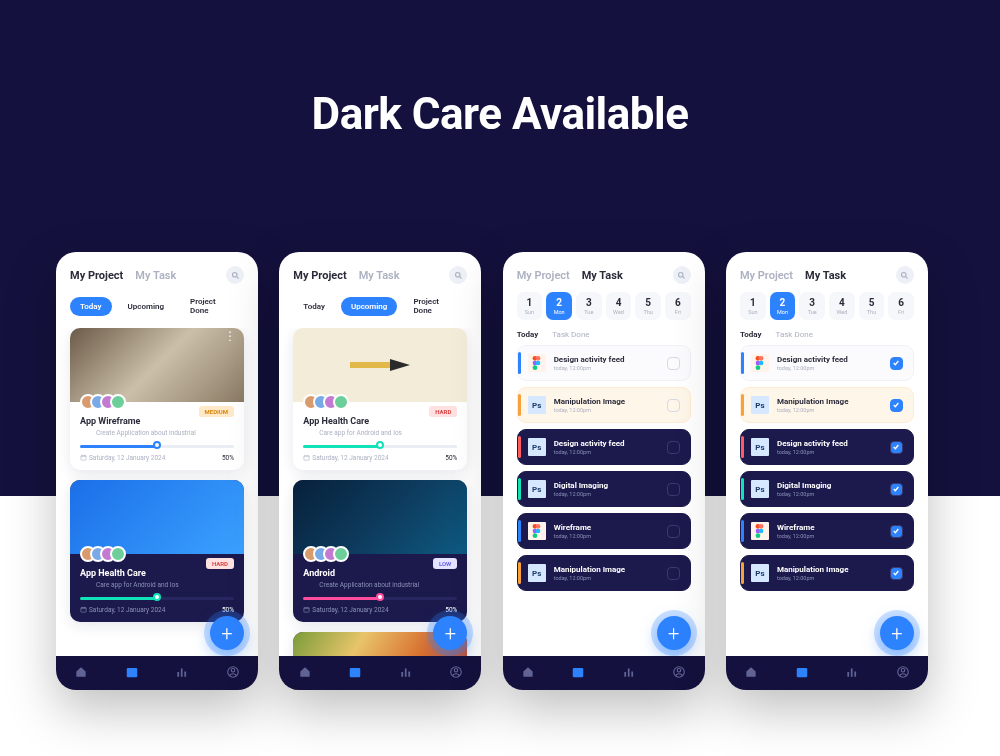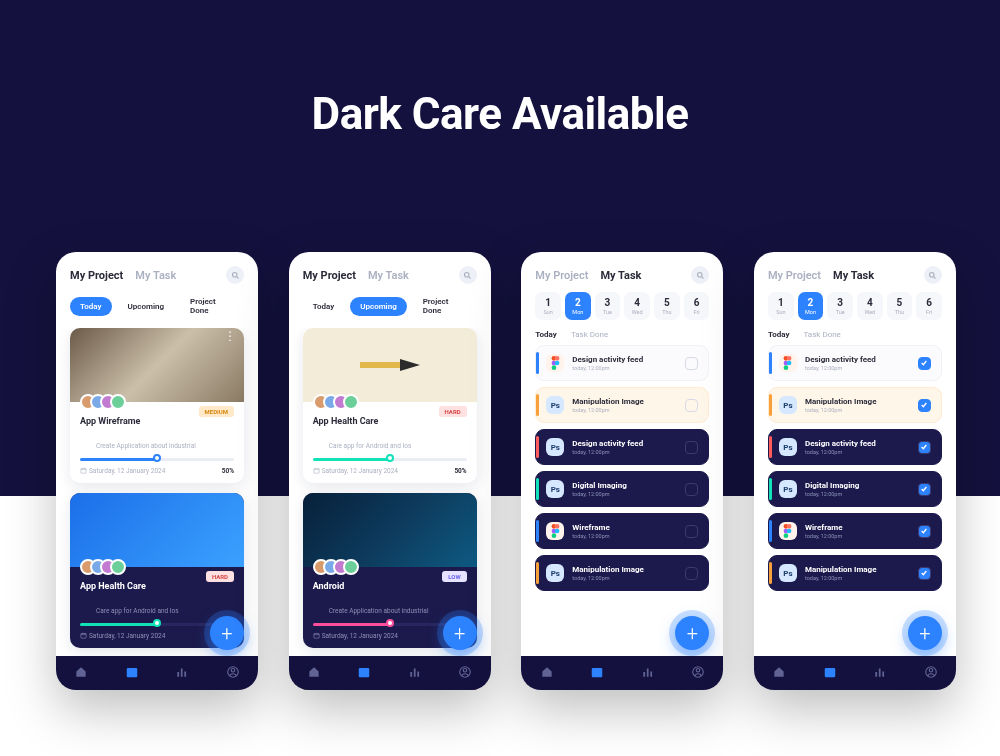--- a/index.html
+++ b/index.html
@@ -13,21 +13,21 @@
   --red:#FF5D5D;
   --text:#2B2B3A;
   --bg:white;
   --soft:#F7F8FC;
 }
 *{box-sizing:border-box;font-family:-apple-system,Segoe UI,Roboto,Helvetica,Arial,sans-serif;}
 body{margin:0;width:1000px;height:756px;overflow:hidden;position:relative;}
 .top{position:absolute;inset:0;background:#14113E;}
 .bottom{position:absolute;left:0;right:0;top:496px;bottom:0;background:white;}
 h1.hero{position:absolute;top:88px;left:0;right:0;margin:0;text-align:center;color:white;font-size:44px;font-weight:700;letter-spacing:-.5px;}
-.screens{position:absolute;top:252px;left:56px;right:44px;display:flex;justify-content:space-between;}
+.screens{position:absolute;top:252px;left:56px;right:72px;display:flex;justify-content:space-between;}
 .phone{width:202px;height:438px;background:white;border-radius:20px;box-shadow:0 20px 50px rgba(0,0,0,.25);overflow:hidden;display:flex;flex-direction:column;position:relative;}
 .topbar{display:flex;align-items:center;padding:14px 14px 8px;}
 .ttl{font-size:11px;font-weight:700;color:var(--text);}
 .ttl.fade{color:var(--grey);font-weight:600;}
 .ttl + .ttl{margin-left:12px;}
 .sp{flex:1;}
 .circ{width:18px;height:18px;border-radius:50%;background:#EEF0F7;display:flex;align-items:center;justify-content:center;}
 .circ svg{width:9px;height:9px;}
 .pillrow{display:flex;gap:6px;padding:0 14px 8px;align-items:center;}
 .pill{font-size:8px;font-weight:600;padding:5px 10px;border-radius:11px;color:var(--text);}
@@ -38,48 +38,48 @@
 .card .img.desk{background:linear-gradient(135deg,#6b5a48,#cbbfa9,#8a7a64);}
 .card .img.bluep{background:linear-gradient(135deg,#1b6fe8,#3ba1ff);}
 .card .img.ocean{background:linear-gradient(135deg,#07203a,#0d3a5c,#0e5a82);}
 .card .img.food{background:linear-gradient(120deg,#7a9c3a,#e8c46a,#d86b2c,#b33f38);}
 .card .img .dots{position:absolute;top:6px;right:8px;color:white;font-size:12px;line-height:4px;}
 .avrow{position:absolute;left:10px;bottom:-8px;display:flex;}
 .av{width:16px;height:16px;border-radius:50%;border:2px solid white;margin-right:-6px;}
 .av:nth-child(1){background:#d99b6c;} .av:nth-child(2){background:#7aa9e8;} .av:nth-child(3){background:#c37ad1;} .av:nth-child(4){background:#6ccf9a;}
 .cardbody{padding:14px 10px 8px;}
 .cname{font-size:9px;font-weight:700;color:var(--text);}
-.cdesc{font-size:6.5px;color:var(--grey);margin-top:16px;padding-left:16px;}
+.cdesc{font-size:6.5px;color:var(--grey);margin-top:3px;padding-left:16px;}
 .tag{position:absolute;right:10px;font-size:6px;font-weight:700;padding:2px 6px;border-radius:3px;}
 .tag.med{background:#FFE9C8;color:#D88A12;top:78px;}
 .tag.hard{background:#FFE1E1;color:#D84545;top:78px;}
 .tag.low{background:#E5E3FF;color:#6B63E8;top:78px;}
 .prog{height:3px;background:#EBEDF5;border-radius:3px;margin-top:8px;position:relative;}
 .prog .bar{height:100%;border-radius:3px;}
 .prog .knob{width:8px;height:8px;border-radius:50%;background:white;border:2px solid;position:absolute;top:-4px;transform:translateX(-50%);}
 .meta{display:flex;justify-content:space-between;margin-top:6px;font-size:6.5px;color:var(--grey);align-items:center;}
-.meta .pct{font-weight:700;color:var(--text);margin-left:28px;}
+.meta .pct{font-weight:400;color:var(--text);margin-left:28px;}
 .cal svg{width:7px;height:7px;vertical-align:-1px;margin-right:2px;}
 .card.dark{background:var(--navy2);}
 .card.dark .cname{color:white;}
 .card.dark .cdesc,.card.dark .meta{color:#8B90B6;}
 .card.dark .meta .pct{color:white;}
 .card.dark .prog{background:#282660;}
 
 .dates{display:flex;gap:4px;padding:0 14px 8px;}
 .datec{flex:1;background:#F6F7FB;border-radius:7px;padding:5px 0;text-align:center;}
 .datec .n{font-size:10px;font-weight:700;color:var(--text);}
 .datec .d{font-size:5.5px;color:var(--grey);margin-top:1px;}
 .datec.active{background:var(--blue);}
 .datec.active .n,.datec.active .d{color:white;}
 .subtabs{display:flex;gap:14px;padding:2px 14px 6px;font-size:8px;}
 .subtabs .on{font-weight:700;color:var(--text);} .subtabs .off{color:var(--grey);}
 .task{margin:0 14px 6px;border-radius:9px;padding:8px 10px;display:flex;align-items:center;gap:8px;background:#FBFBFD;border:1px solid #F0F1F7;position:relative;}
 .task .accent{position:absolute;left:0;top:6px;bottom:6px;width:3px;border-radius:3px;}
-.task .ico{width:18px;height:18px;border-radius:6px;display:flex;align-items:center;justify-content:center;font-size:8px;font-weight:700;}
+.task .ico{width:18px;height:18px;border-radius:1px;display:flex;align-items:center;justify-content:center;font-size:8px;font-weight:700;}
 .task .ico.figma{background:#FFF3EC;}
 .task .ico.ps{background:#D6E8FF;color:#1b3c6b;}
 .task .tname{font-size:8px;font-weight:700;color:var(--text);}
 .task .tmeta{font-size:5.5px;color:var(--grey);margin-top:1px;}
 .task .chk{width:13px;height:13px;border-radius:4px;border:1.5px solid #D6D9E6;margin-left:auto;display:flex;align-items:center;justify-content:center;}
 .task .chk.on{background:var(--blue);border-color:var(--blue);}
 .task .chk.on svg{width:8px;height:8px;}
 .task.dark{background:var(--navy2);border-color:var(--navy2);}
 .task.dark .tname{color:white;} .task.dark .tmeta{color:#8B90B6;}
 .task.dark .chk{border-color:#3A3A70;}

